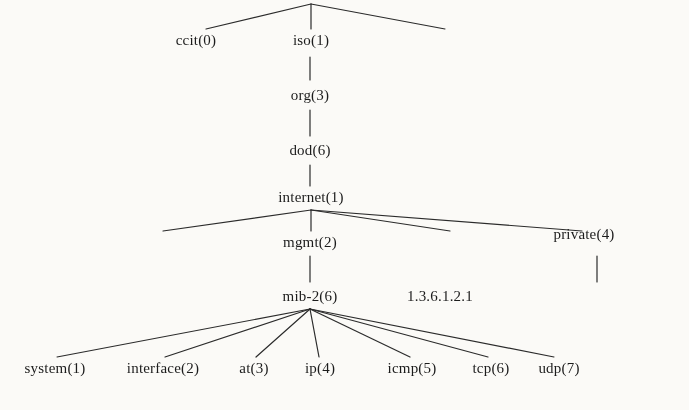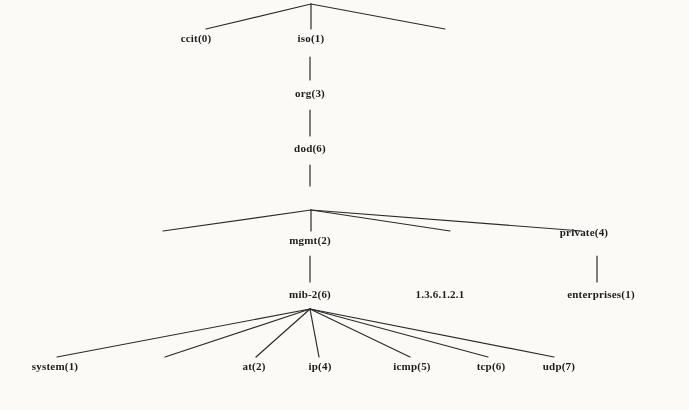--- a/index.html
+++ b/index.html
@@ -21,22 +21,22 @@
     width: 689px; height: 410px;
   }
   .edges line {
     stroke: #2b2b2b;
     stroke-width: 1.2;
     stroke-linecap: round;
   }
   .node {
     position: absolute;
     transform: translateX(-50%);
-    font-weight: bold;
-    font-size: 11px;
+    font-weight: normal;
+    font-size: 15px;
     color: #1c1c1c;
     white-space: nowrap;
     letter-spacing: 0.2px;
   }
 </style>
 </head>
 <body>
 
 <div class="diagram">
 
@@ -65,28 +65,29 @@
     <line x1="310" y1="309" x2="410" y2="357"></line>
     <line x1="310" y1="309" x2="488" y2="357"></line>
     <line x1="310" y1="309" x2="554" y2="357"></line>
   </svg>
 
   <span class="node" style="left:196px; top:32px">ccit(0)</span>
   <span class="node" style="left:311px; top:32px">iso(1)</span>
 
   <span class="node" style="left:310px; top:87px">org(3)</span>
   <span class="node" style="left:310px; top:142px">dod(6)</span>
+  <span class="node" style="left:311px; top:189px">internet(1)</span>
 
   <span class="node" style="left:310px; top:234px">mgmt(2)</span>
   <span class="node" style="left:584px; top:226px">private(4)</span>
 
   <span class="node" style="left:310px; top:288px">mib-2(6)</span>
   <span class="node" style="left:440px; top:288px">1.3.6.1.2.1</span>
-  <span class="node" style="left:601px; top:288px">enterprises(1)</span>
 
   <span class="node" style="left:55px;  top:360px">system(1)</span>
-  <span class="node" style="left:254px; top:360px">at(2)</span>
+  <span class="node" style="left:163px; top:360px">interface(2)</span>
+  <span class="node" style="left:254px; top:360px">at(3)</span>
   <span class="node" style="left:320px; top:360px">ip(4)</span>
   <span class="node" style="left:412px; top:360px">icmp(5)</span>
   <span class="node" style="left:491px; top:360px">tcp(6)</span>
   <span class="node" style="left:559px; top:360px">udp(7)</span>
 
 </div>
 
 </body></html>

